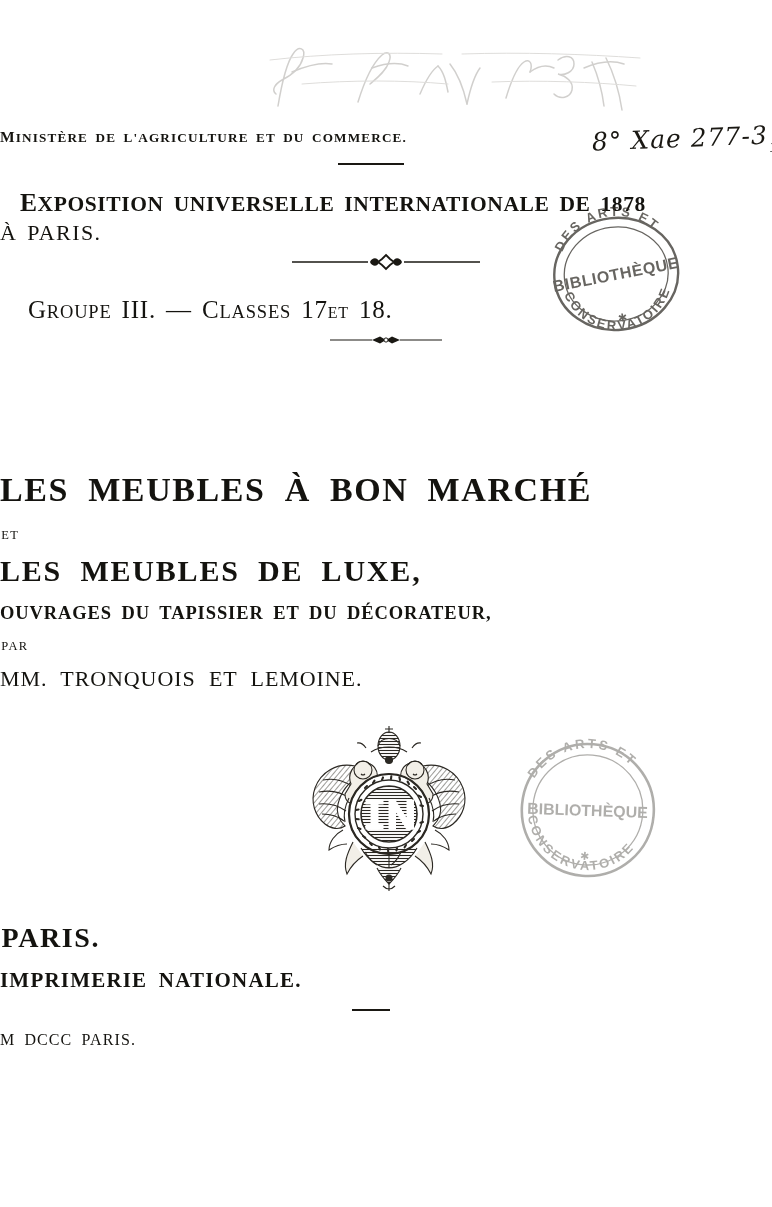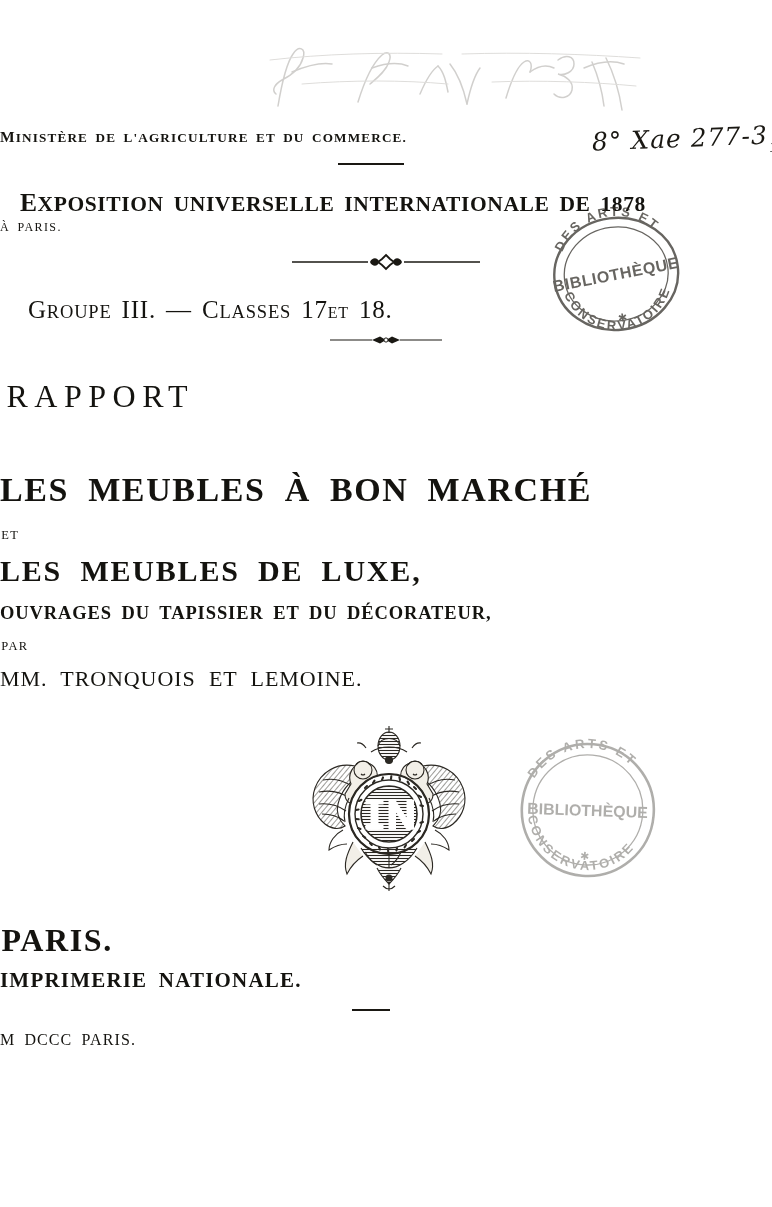--- a/index.html
+++ b/index.html
@@ -84,21 +84,21 @@
     font-size: 25.5px;
     font-weight: 700;
     letter-spacing: 0.6px;
     word-spacing: 4px;
     padding-left: 20px;
   }
   .expo-paris {
     position: absolute;
     left: 0; right: 0;
     top: 220px;
-    font-size: 12px;
+    font-size: 22px;
     font-weight: 400;
     letter-spacing: 1.4px;
     word-spacing: 3px;
   }
 
   
   .ornament1 {
     position: absolute;
     left: 286px; top: 252px;
     width: 200px; height: 20px;
@@ -223,21 +223,21 @@
     width: 164px; height: 164px;
     opacity: .40;
     transform: rotate(5deg);
   }
 
   
   .imprint-city {
     position: absolute;
     left: 0; right: 0;
     top: 922px;
-    font-size: 32px;
+    font-size: 28px;
     font-weight: 700;
     letter-spacing: 1.6px;
     text-indent: 1.6px;
   }
   .imprint-press {
     position: absolute;
     left: 0; right: 0;
     top: 968px;
     font-size: 21px;
     font-weight: 700;
@@ -321,23 +321,20 @@
   <div class="ornament2">
     <svg viewBox="0 0 120 16">
       <line x1="4" y1="8" x2="46" y2="8" stroke="#1a1813" stroke-width="1.2"></line>
       <line x1="74" y1="8" x2="116" y2="8" stroke="#1a1813" stroke-width="1.2"></line>
       <path d="M46 8 L54 4.5 L60 8 L54 11.5 Z" fill="#1a1813"></path>
       <path d="M74 8 L66 4.5 L60 8 L66 11.5 Z" fill="#1a1813"></path>
       <circle cx="60" cy="8" r="2.1" fill="#ffffff" stroke="#1a1813" stroke-width="1"></circle>
     </svg>
   </div>
 
-  <div class="rapport center">
-    <span>RAPPORT</span>
-  </div>
 
   <div class="title-a center">
     <span>LES MEUBLES À BON MARCHÉ</span>
   </div>
   <div class="et center">
     <span>ET</span>
   </div>
   <div class="title-b center">
     <span>LES MEUBLES DE LUXE,</span>
   </div>

